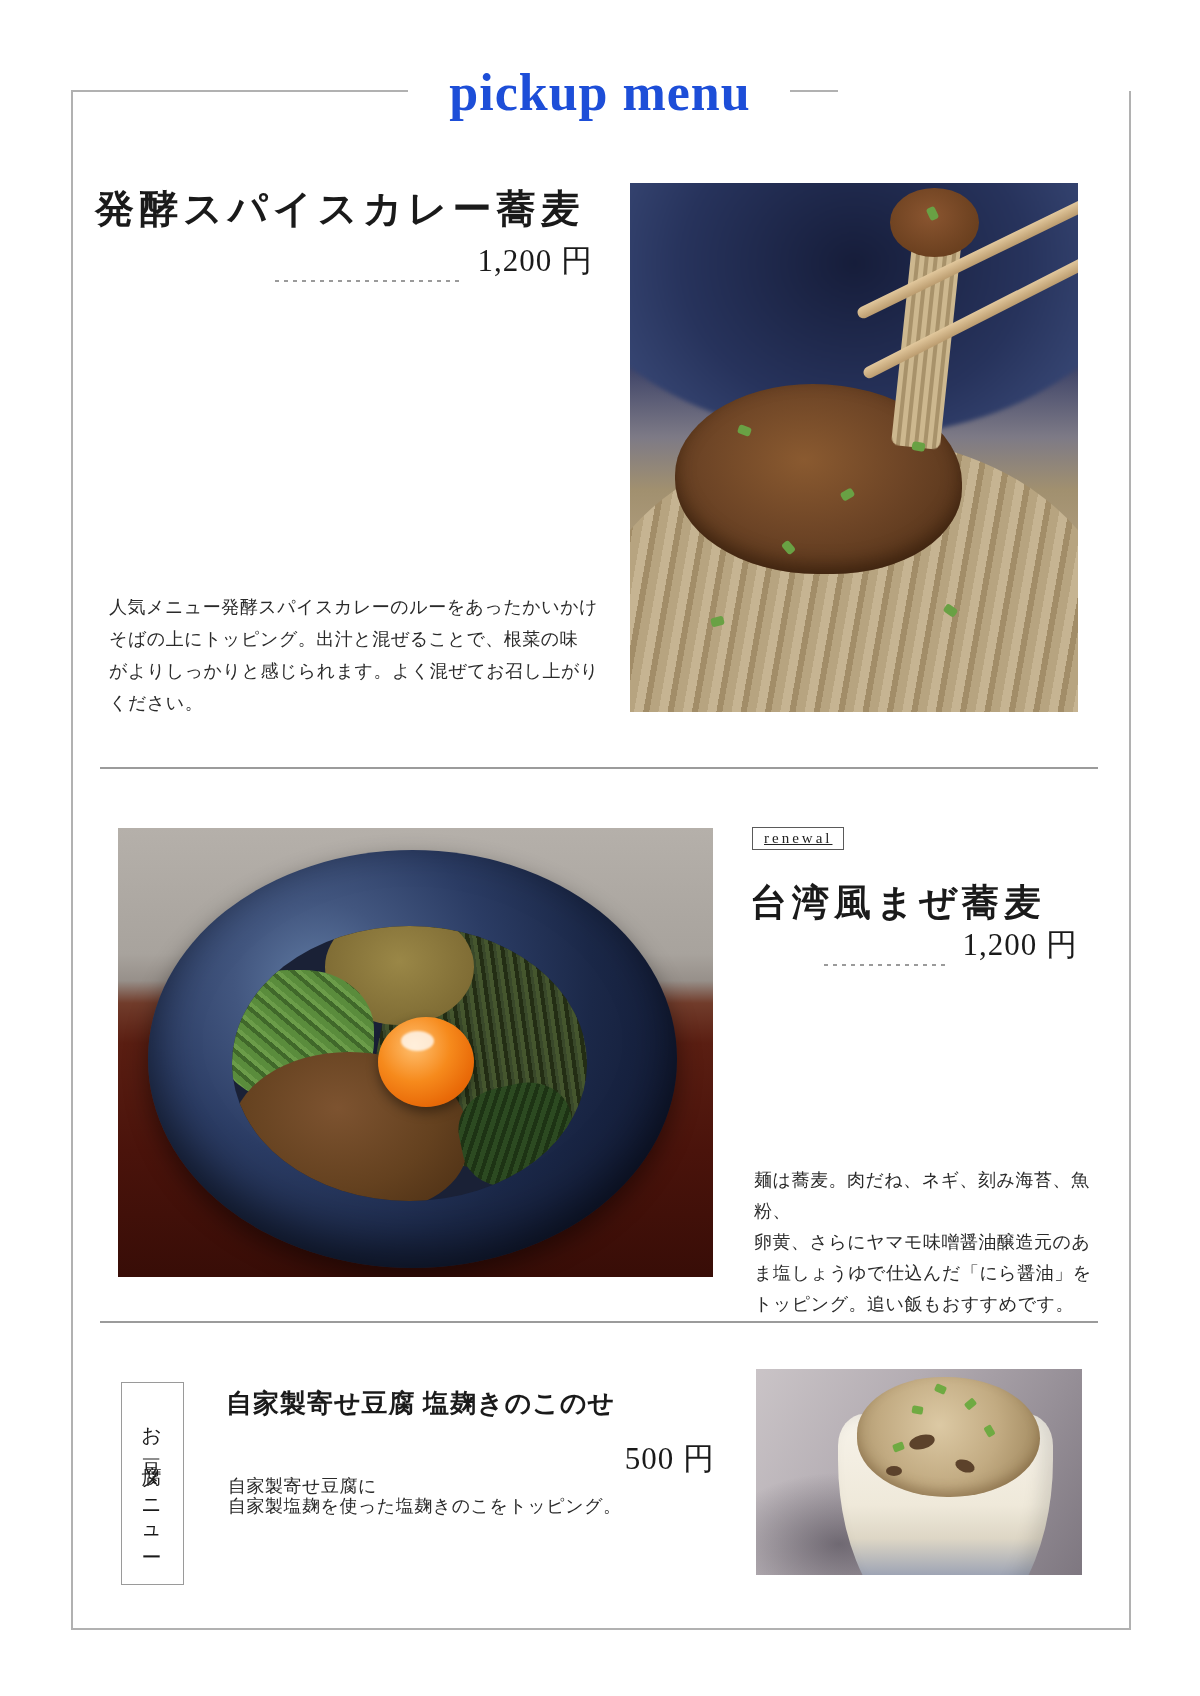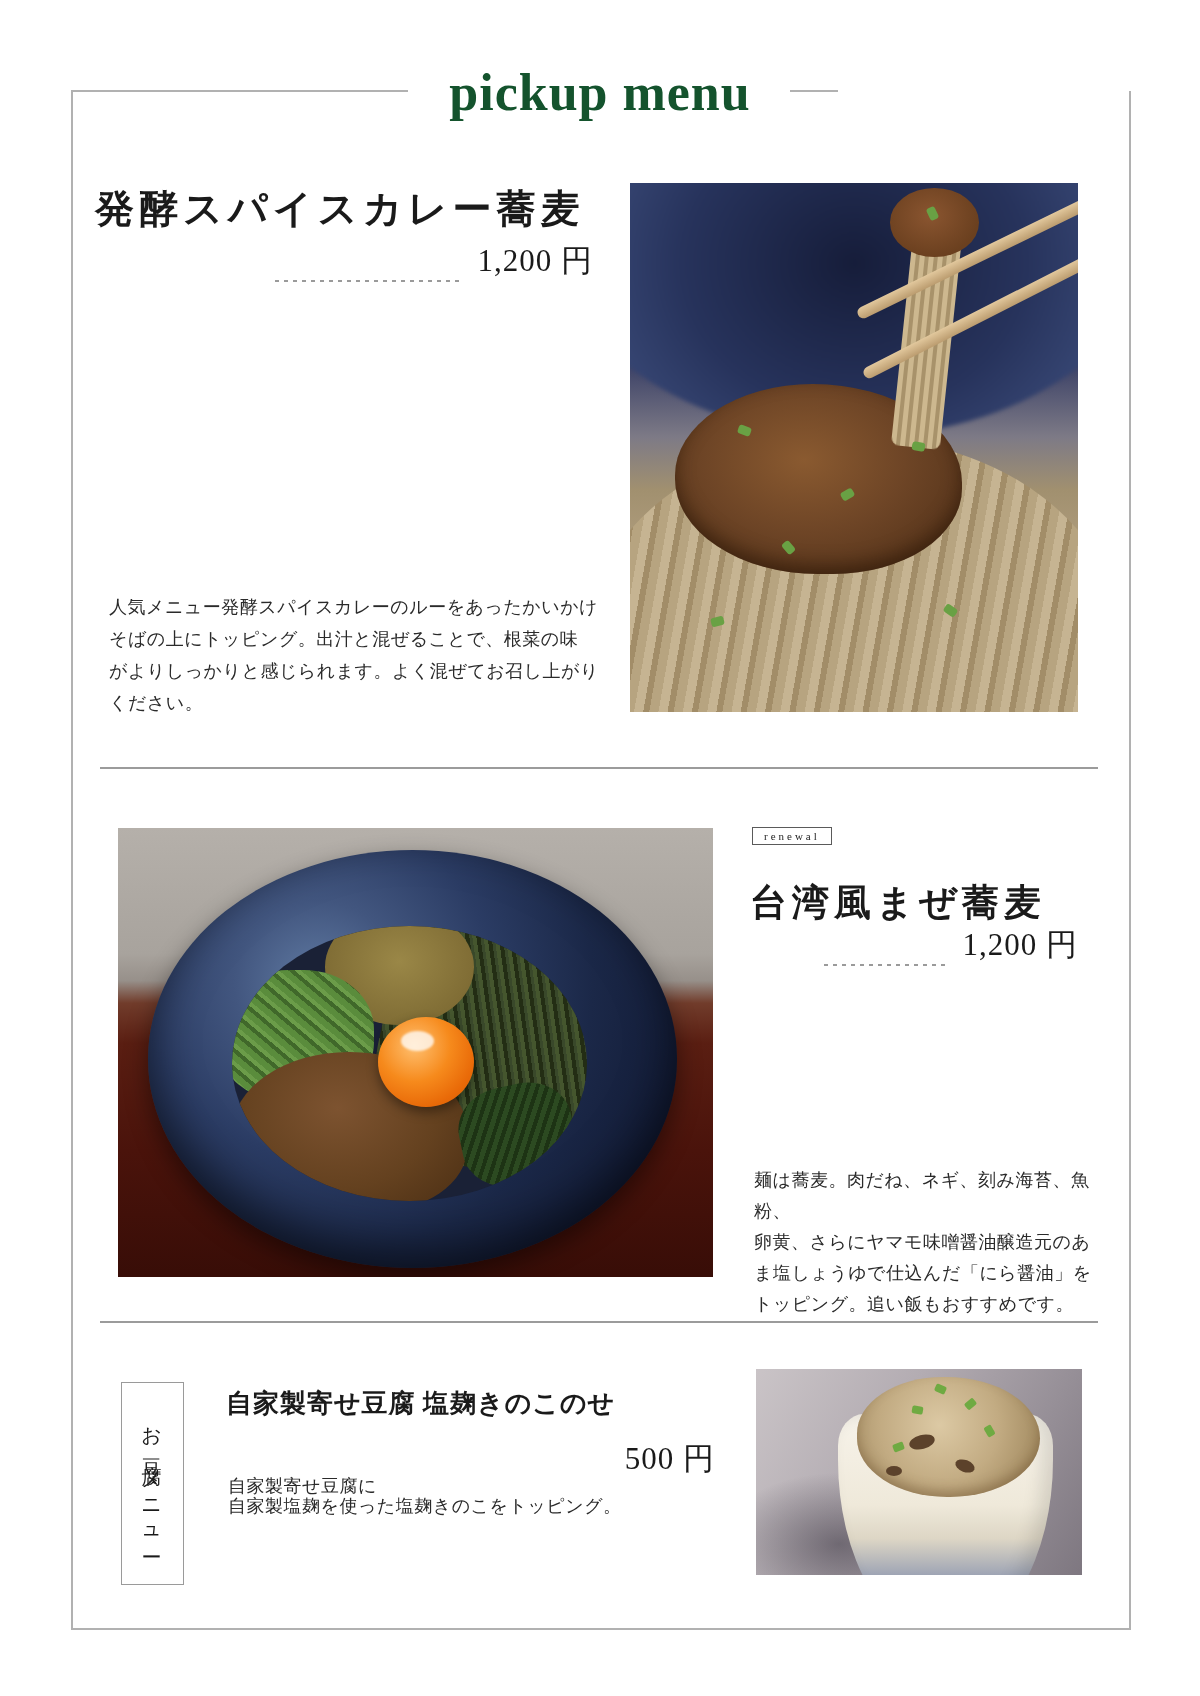--- a/index.html
+++ b/index.html
@@ -5,21 +5,21 @@
   html,body{margin:0;padding:0;background:#ffffff;}
   .canvas{position:relative;width:1200px;height:1696px;background:#fff;overflow:hidden;
           font-family:"Liberation Serif","DejaVu Serif",serif;color:#1d1d1d;}
   
   .frame{position:absolute;left:71px;top:91px;width:1056px;height:1537px;
          border-left:2px solid #b1b1b1;border-right:2px solid #b1b1b1;border-bottom:2px solid #b1b1b1;}
   .rule{position:absolute;height:2px;background:#b1b1b1;}
   .rule-left{left:71px;top:90px;width:337px;}
   .rule-right{left:790px;top:90px;width:48px;}
   .page-title{position:absolute;left:400px;top:58px;width:400px;height:70px;line-height:70px;
-              text-align:center;font-size:52px;font-weight:600;color:#14532d;letter-spacing:1px;margin:0;}
+              text-align:center;font-size:52px;font-weight:600;color:#1d4ed8;letter-spacing:1px;margin:0;}
   .divider{position:absolute;left:100px;width:998px;height:2px;background:#9b9b9b;}
   .divider1{top:767px;}
   .divider2{top:1321px;}
   
   .item-title{position:absolute;margin:0;font-weight:600;color:#1a1a1a;}
   .t1{left:95px;top:182px;font-size:39px;letter-spacing:5px;}
   .t2{left:750px;top:878px;font-size:37px;letter-spacing:5px;}
   .t3{left:226px;top:1386px;font-size:26px;letter-spacing:1px;}
   .price-row{position:absolute;display:flex;align-items:flex-end;justify-content:flex-end;gap:14px;}
   .pr1{left:275px;top:240px;width:318px;height:42px;}
@@ -28,21 +28,21 @@
   .leader{height:2px;background-image:repeating-linear-gradient(90deg,#9a9a9a 0 4px,transparent 4px 9px);}
   .pr1 .leader{width:200px;}
   .pr2 .leader{width:125px;}
   .pr3 .leader{width:153px;}
   .price{font-size:31px;color:#1a1a1a;letter-spacing:1px;white-space:nowrap;}
   .desc{position:absolute;margin:6px;font-size:18px;letter-spacing:0.5px;color:#2a2a2a;white-space:pre-line;}
   .d1{left:103px;top:585px;width:500px;line-height:32px;}
   .d2{left:748px;top:1159px;width:350px;line-height:31px;}
   .d3{left:222px;top:1470px;width:470px;line-height:20px;}
   .badge{position:absolute;left:752px;top:827px;border:1px solid #5a5a5a;color:#222;
-         padding:2px 11px;font-size:11px;letter-spacing:3px;}
+         padding:2px 11px;font-size:15px;letter-spacing:3px;text-decoration:underline;}
   .cat-box{position:absolute;left:121px;top:1382px;width:61px;height:201px;border:1px solid #9a9a9a;
            display:flex;align-items:center;justify-content:center;}
   .cat-box span{writing-mode:vertical-rl;text-orientation:mixed;font-size:20px;letter-spacing:7px;color:#1a1a1a;}
   
   .photo{position:absolute;overflow:hidden;}
   .ph-el{position:absolute;}
   
   .p1{left:630px;top:183px;width:448px;height:529px;background:linear-gradient(180deg,#c2abb2 0%,#ab9fae 9%,#8d8aa0 13%,#69719a 17%,#4c5781 22%,#3a4066 34%,#7d7a86 48%,#a1906f 58%,#b3a080 72%,#a3906f 88%,#80694c 100%);}
   .p1-bowl{left:-18%;top:-34%;width:136%;height:82%;border-radius:50%;
            background:radial-gradient(ellipse at 50% 60%,#161d3a 0%,#27335c 40%,#3a4a78 65%,#55628c 82%,#3a4468 100%);

